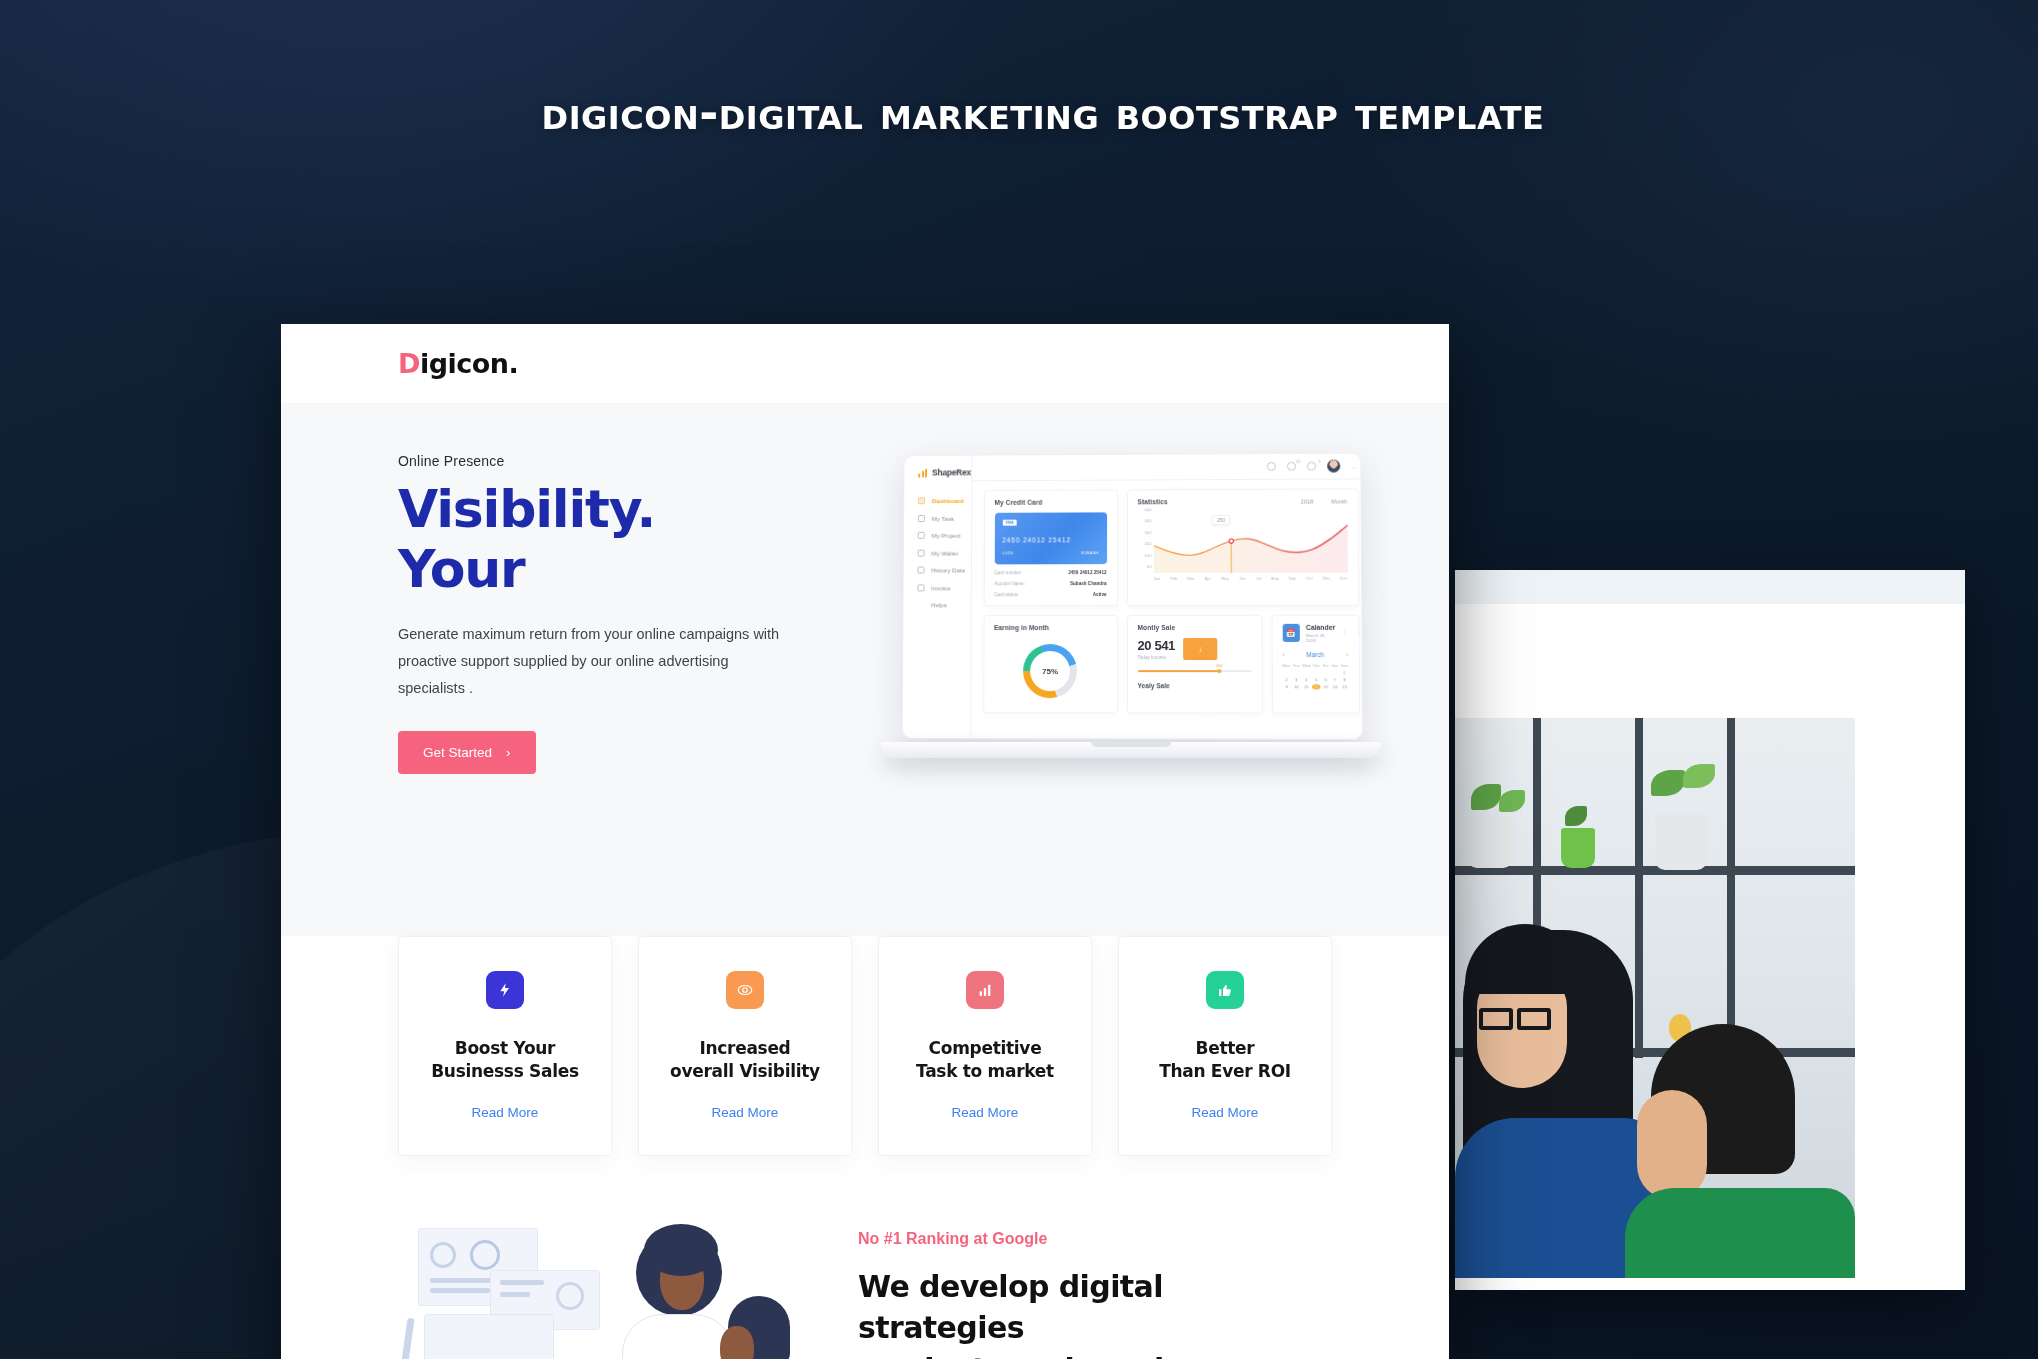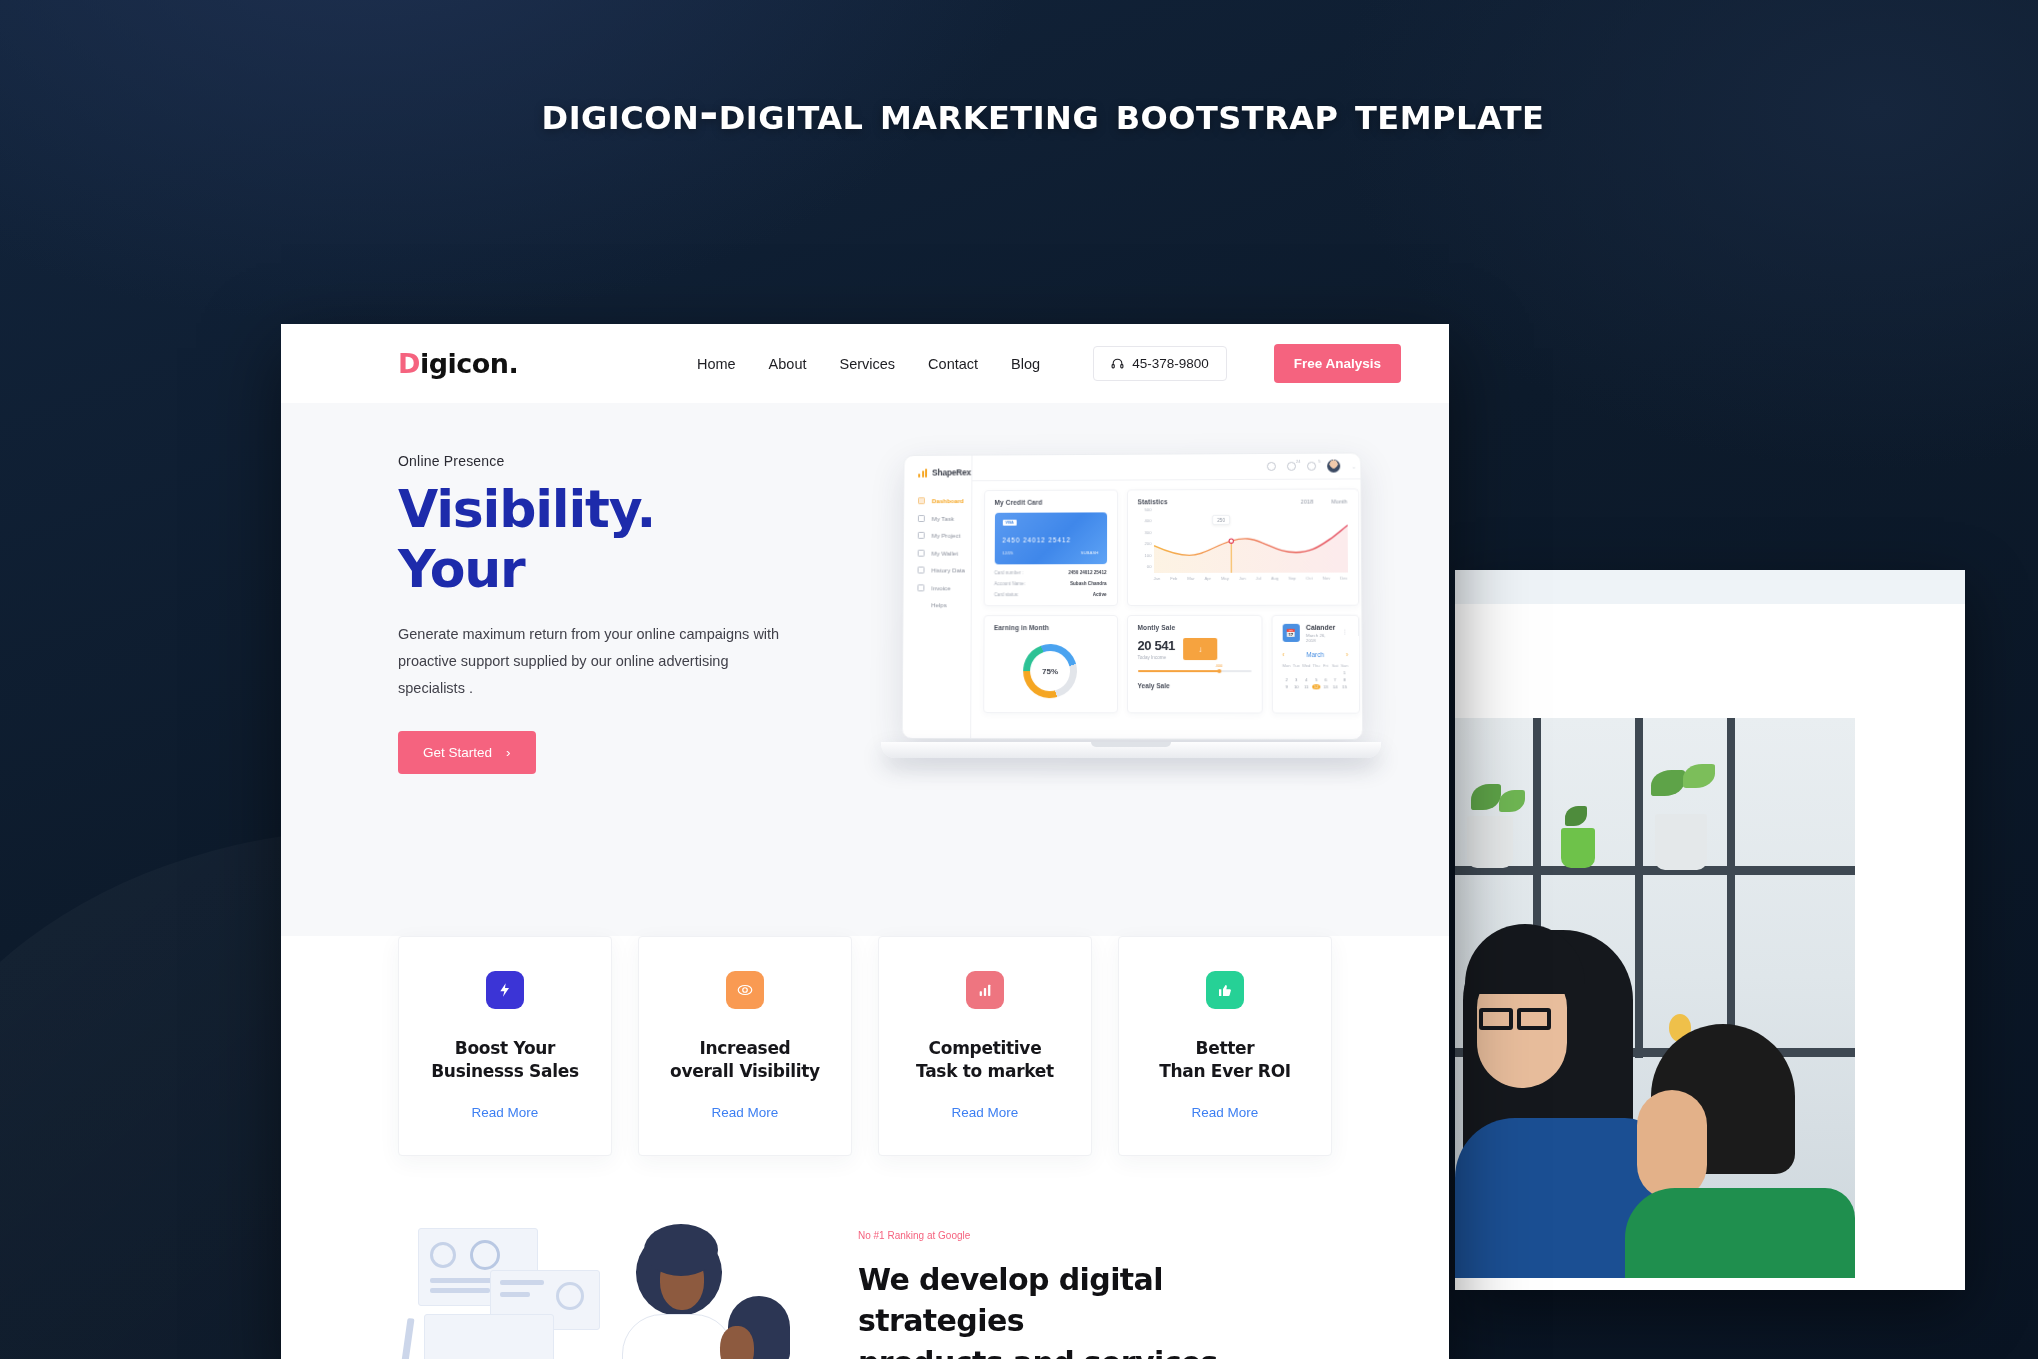--- a/index.html
+++ b/index.html
@@ -240,21 +240,21 @@
   
   #bottom { display:flex; padding: 62px 117px 0; gap: 40px; }
   #illustration { width: 420px; height: 180px; position: relative; }
   .ill-card { position:absolute; background:#f1f4fa; border:1px solid #e3e9f4; border-radius:3px; }
   .ill-line { position:absolute; background:#ccd6ea; border-radius:2px; }
   .ill-circle { position:absolute; border: 3px solid #c6d2e8; border-radius:50%; }
   .ill-hair { position:absolute; background:#2c3654; border-radius:50%; }
   .ill-face { position:absolute; background:#8d5a3f; border-radius:45% 45% 48% 48%; }
   .ill-body { position:absolute; background:#ffffff; border:1px solid #e1e6f0; }
   #bottom-right { flex:1; padding-top: 12px; }
-  #bottom-eyebrow { font-size: 10px; color:#f5637f; margin-bottom: 18px; }
+  #bottom-eyebrow { font-size: 16px; color:#f5637f; margin-bottom: 18px; font-weight: bold; }
   #bottom-title { font-size: 30px; font-weight: bold; color:#111114; line-height:1.38;
     letter-spacing:-0.6px; font-family:"DejaVu Sans", sans-serif; }
 </style>
 </head>
 <body>
 
 <div id="backdrop">
   <div id="backdrop-curve"></div>
 </div>
 
@@ -293,36 +293,20 @@
     <div class="person-b-hair" style="left:196px;top:306px;width:144px;height:150px;border-radius:72px 72px 20px 20px;"></div>
     <div class="person-b-face" style="left:182px;top:372px;width:70px;height:110px;border-radius:36px;"></div>
     <div class="person-b-body" style="left:170px;top:470px;width:230px;height:100px;border-radius:50px 30px 0 0;"></div>
   </div>
 </div>
 
 <div id="main-panel">
 
   <div id="navbar">
     <div id="logo"><span class="d">D</span><span>igicon.</span></div>
-    <div id="nav-links">
-      <a class="nav-link" href="#">Home</a>
-      <a class="nav-link" href="#">About</a>
-      <a class="nav-link" href="#">Services</a>
-      <a class="nav-link" href="#">Contact</a>
-      <a class="nav-link" href="#">Blog</a>
-      <div id="phone-box">
-        <svg width="13" height="13" viewBox="0 0 24 24" fill="none" stroke="#1d1d22" stroke-width="2">
-          <path d="M4 14v-2a8 8 0 0116 0v2"></path>
-            <rect x="2" y="14" width="4" height="6" rx="1.5"></rect>
-            <rect x="18" y="14" width="4" height="6" rx="1.5"></rect>
-        </svg>
-        <span id="phone-text">45-378-9800</span>
-      </div>
-      <button id="free-analysis">Free Analysis</button>
-    </div>
   </div>
 
   <div id="hero">
     <div id="hero-left">
       <div id="hero-eyebrow">Online Presence</div>
       <div id="hero-title">
         <span>Visibility.</span>
         <span>Your</span>
       </div>
       <div id="hero-desc">Generate maximum return from your online campaigns with proactive support supplied by our online advertising specialists .</div>

